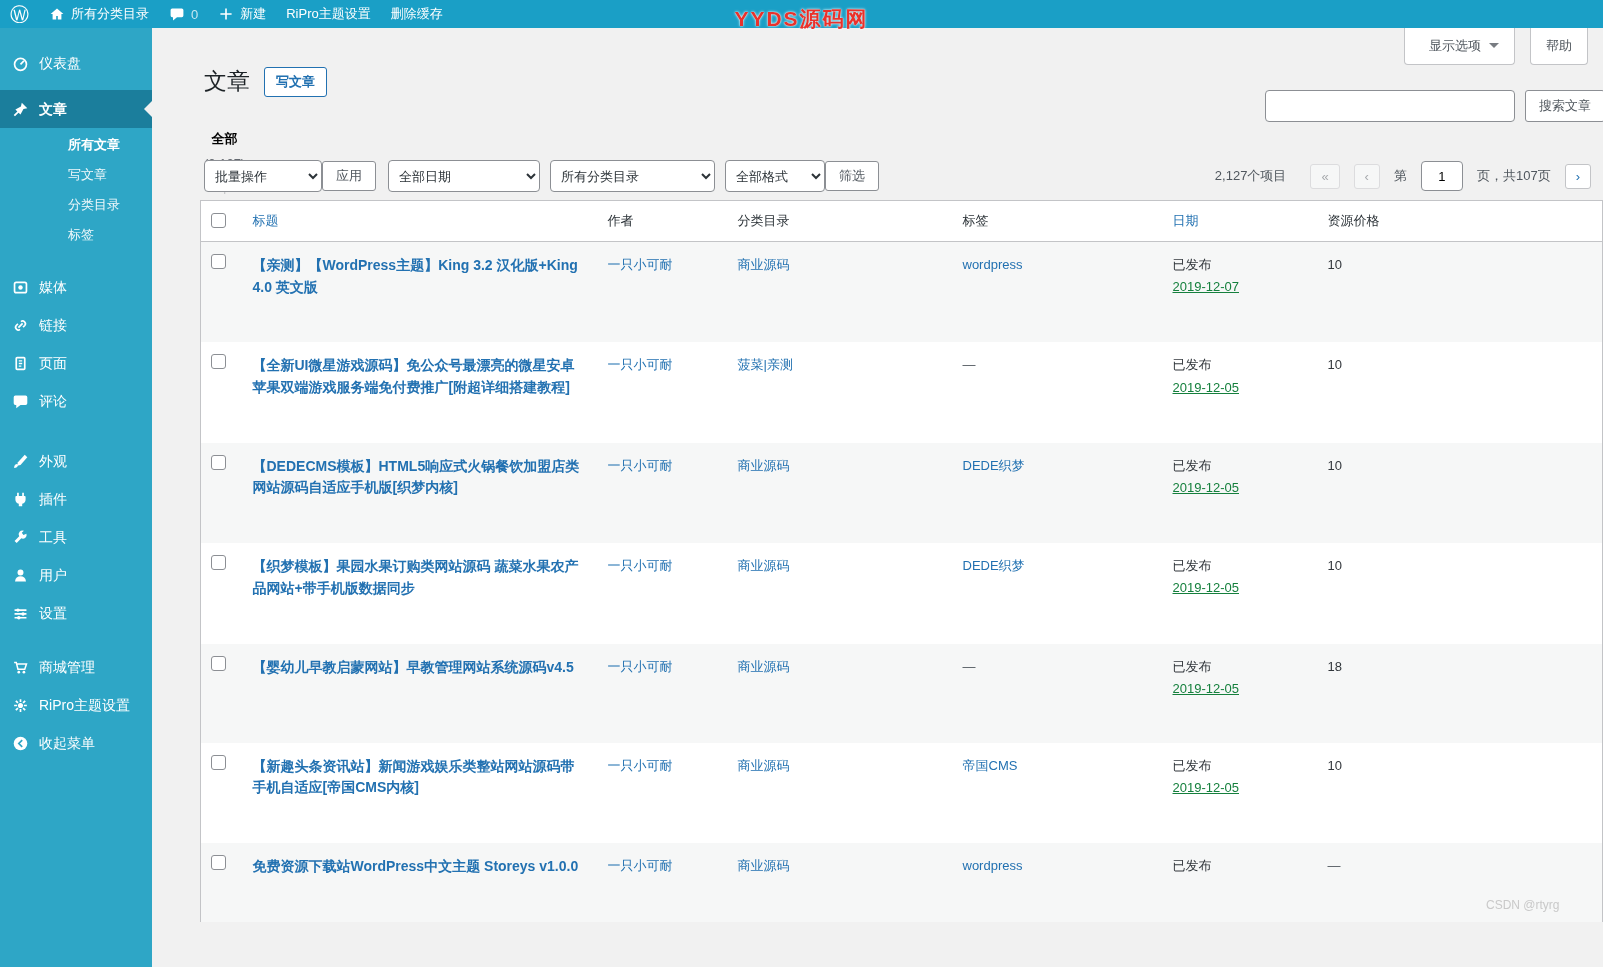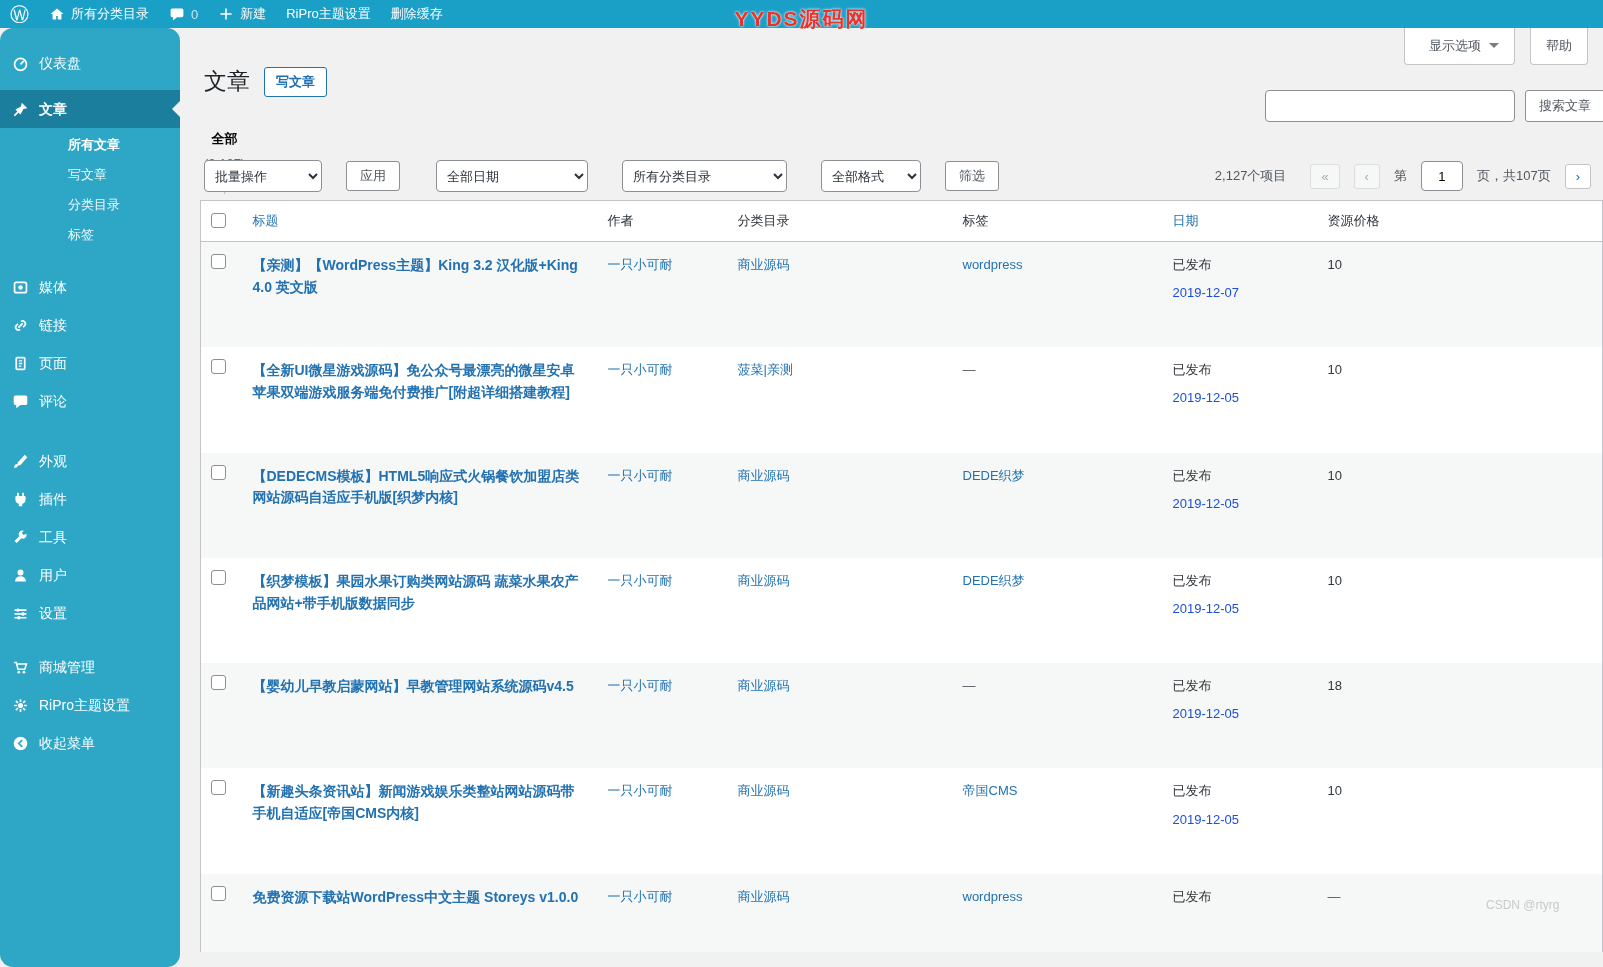--- a/index.html
+++ b/index.html
@@ -15,21 +15,21 @@
   .wp-logo-glyph { font-size:19px; line-height:1; }
   .ab-count { opacity:.75; }
   #ab-greeting { position:absolute; left:1538px; top:6px; white-space:nowrap; cursor:pointer; }
 
   
   #wm-top { position:absolute; top:5px; left:50%; transform:translateX(-50%); z-index:60;
     font-size:21px; font-weight:bold; color:#e8322c; letter-spacing:2px; text-shadow:0 0 3px #ffffff,0 0 1px #ffffff; }
   #wm-bottom { position:absolute; left:1486px; top:898px; font-size:12px; color:#c9c9c9; z-index:60; }
 
   
-  #sidebar { position:absolute; top:28px; left:0; width:180px; height:939px; background:#2ea6c6; color:#fff;border-radius:13px; }
+  #sidebar { position:absolute; top:28px; left:0; width:152px; height:939px; background:#2ea6c6; color:#fff; }
   .menu-item { position:relative; display:flex; align-items:center; gap:10px; padding:9px 12px;
     font-size:14px; cursor:pointer; line-height:20px; }
   .menu-item svg { flex:none; }
   .menu-item.active { background:#1b7e9c; font-weight:bold; }
   .menu-item.active::after { content:""; position:absolute; right:0; top:50%; margin-top:-8px;
     border:8px solid transparent; border-right-color:#f1f1f1; }
   .submenu { padding:2px 16px 8px;margin-left:24px; }
   .submenu-item { padding:6px 12px 6px 28px; font-size:13px; color:rgba(255,255,255,.93); cursor:pointer; }
   .submenu-item.current { font-weight:bold; color:#fff; }
   .mt-a { margin-top:16px; } .mt-b { margin-top:8px; } .mt-c { margin-top:10px; }
@@ -55,41 +55,41 @@
   #page-title { font-size:23px; font-weight:400; color:#1d2327; }
   #add-new { padding:5px 11px; font-weight:bold; }
 
   #subsubsub { position:absolute; top:102px; left:24px; font-size:13px; color:#646970; display:flex; gap:8px; align-items:center;flex-direction:column; }
   #subsubsub .link { color:#2271b1; cursor:pointer; }
   #subsubsub .current-filter { color:#000; font-weight:bold; cursor:pointer; }
   #subsubsub .count { color:#646970; }
   .sep { color:#c3c4c7; }
 
   #tablenav { position:absolute; top:132px; left:24px; right:12px; display:flex; align-items:center; }
-  .nav-left { display:flex; align-items:center; gap:24px; }
+  .nav-left { display:flex; align-items:center; gap:0; }
   select { height:32px; border:1px solid #8c8f94; border-radius:4px; background:#fff; color:#2c3338;
     font-size:13px; padding:0 6px; cursor:pointer; font-family:inherit; }
   .nav-right { margin-left:auto; display:flex; align-items:center; gap:14px; font-size:13px; color:#50575e; }
   .page-btn { border:1px solid #c3c4c7; background:#fff; border-radius:3px; padding:4px 10px; color:#2271b1; cursor:pointer; }
   .page-btn.disabled { background:#f6f7f7; border-color:#dcdcde; color:#a7aaad; cursor:default; }
   #current-page { width:42px; height:30px; text-align:center; border:1px solid #8c8f94; border-radius:4px; font-size:13px; }
   .total-items { margin-right:10px; }
 
   #list-table-wrap { position:absolute; top:172px; left:20px; right:0; bottom:-200px; }
   table.wp-list { width:100%; border-collapse:collapse; background:#fff; border:1px solid #c3c4c7; border-bottom:none; }
   table.wp-list thead th { text-align:left; font-size:13px; font-weight:400; color:#2c3338;
     padding:10px 10px; border-bottom:1px solid #c3c4c7; white-space:nowrap; }
   table.wp-list thead th.sortable { color:#2271b1; cursor:pointer; }
   table.wp-list tbody td { vertical-align:top; font-size:13px; padding:13px 10px 44px; color:#32373c; line-height:1.55; }
   table.wp-list tbody tr:nth-child(odd) { background:#f6f7f7; }
   .cb-col { padding-top:12px !important; }
   .row-title { font-weight:bold; font-size:14px; color:#2271b1; cursor:pointer; display:inline-block; }
   .cell-link { color:#2271b1; cursor:pointer; }
   .dash { color:#50575e; }
-  .date-link { color:#1d4ed8; cursor:pointer; display:inline-block; margin-top:8px; }
+  .date-link { color:#15803d; text-decoration:underline; cursor:pointer; display:inline-block; margin-top:2px; }
   input[type="checkbox"] { width:15px; height:15px; border:1px solid #8c8f94; border-radius:3px; appearance:none; background:#fff; cursor:pointer; }
 </style>
 </head>
 <body>
 
 <div id="viewport">
 
   <div id="adminbar">
     <span class="ab-item">
         <span class="wp-logo-glyph">Ⓦ</span>

